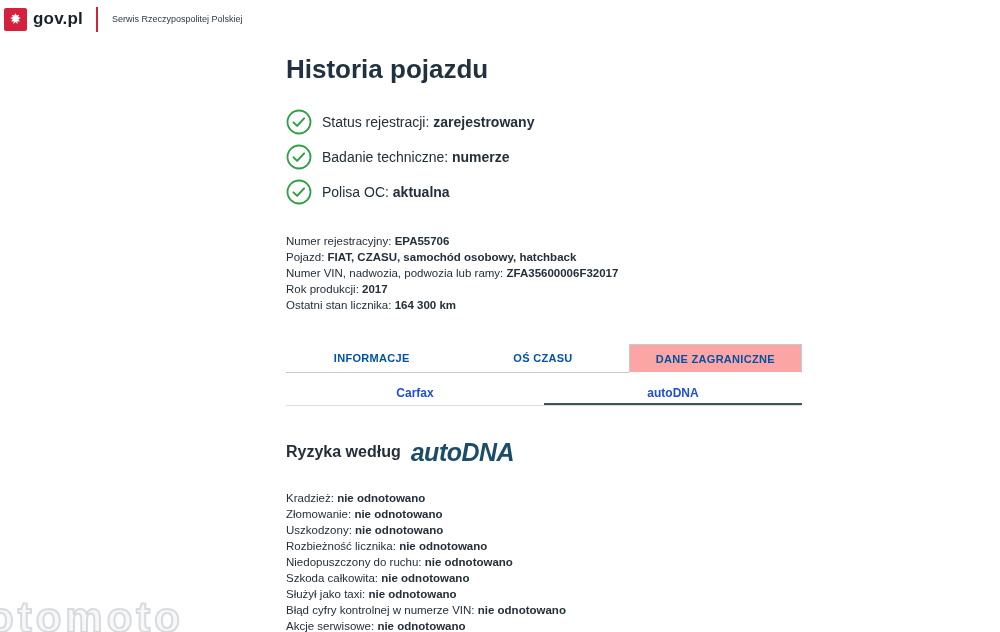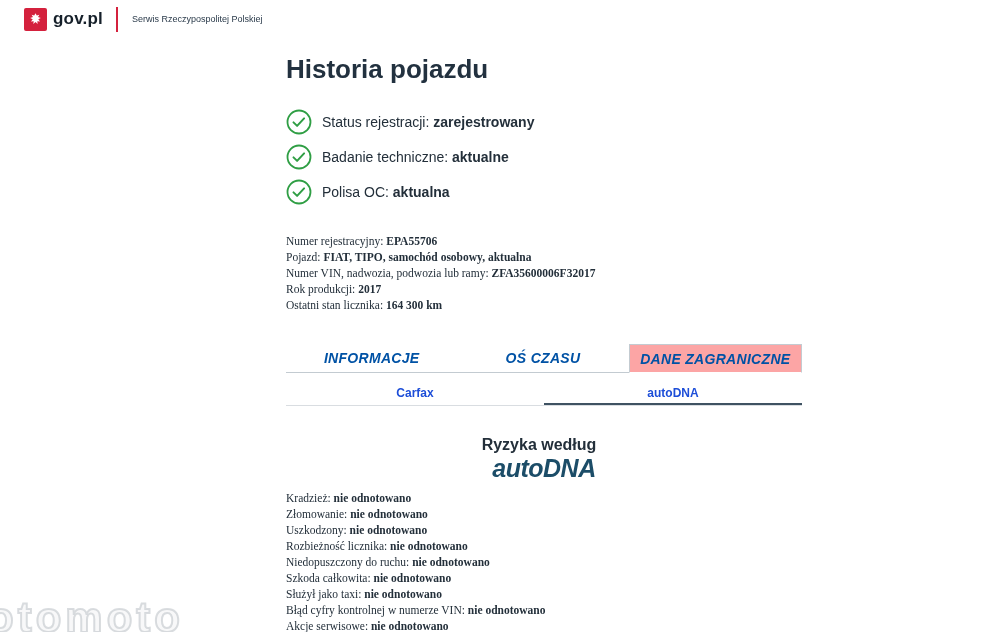--- a/index.html
+++ b/index.html
@@ -9,21 +9,21 @@
     background:#ffffff;
     font-family:"Liberation Sans", sans-serif;
     color:#232f3a;
     position:relative;
     overflow:hidden;
   }
 
   
   .header {
     display:flex; align-items:center;
-    height:38px; padding-left:24px;
+    height:38px; padding-left:4px;
   }
   .logo-box {
     width:23px; height:23px; background:#d4213d;
     display:flex; align-items:center; justify-content:center;
     border-radius:2px; flex:0 0 auto;
   }
   .logo-box svg { width:17px; height:17px; display:block; }
   .brand {
     font-size:17px; font-weight:700; color:#16202a;
     margin-left:6px; letter-spacing:.2px;
@@ -46,49 +46,48 @@
   .status-list { margin-top:24px; }
   .status-row { display:flex; align-items:center; margin-bottom:9px; height:26px; }
   .check { width:26px; height:26px; flex:0 0 auto; margin-right:10px; }
   .check svg { display:block; }
   .status-text { margin:0; font-size:14px; color:#232f3a; }
   .status-text b { font-weight:700; }
 
   
   .vehicle-details { margin-top:28px; }
   .detail-line, .risk-line {
-    margin:0; font-size:11.5px; line-height:16px; color:#232f3a;font-family:Liberation Serif, serif;
+    margin:0; font-size:11.5px; line-height:16px; color:#232f3a;
   }
   .detail-line b, .risk-line b { font-weight:700; }
 
   
   .tabs { display:flex; margin-top:31px; height:29px; }
   .tab {
     flex:1 1 0; display:flex; align-items:center; justify-content:center;
-    font-size:14px; font-weight:700; letter-spacing:.3px;
+    font-size:11px; font-weight:700; letter-spacing:.3px;
     color:#0052a5; cursor:pointer;
     border-bottom:1px solid #c3cbd1;
-    font-style:italic;
   }
   .tab.active {
     border:1px solid #c3cbd1; border-bottom:1px solid #ffffff;
     background:#fca5a5;
   }
 
   
   .subtabs { display:flex; margin-top:7px; height:26px; }
   .subtab {
     flex:1 1 0; display:flex; align-items:center; justify-content:center;
     font-size:12px; font-weight:700; color:#1d4ed8; cursor:pointer;
     border-bottom:1px solid #d9dde1;
   }
   .subtab.active { box-shadow: inset 0 -2px 0 #3f5262; }
 
   
-  .risk-head { display:flex; align-items:center; margin-top:30px; height:32px;flex-direction:column; }
+  .risk-head { display:flex; align-items:center; margin-top:30px; height:32px; }
   .risk-heading { font-size:16px; font-weight:700; color:#232f3a; margin-right:10px; }
   .autodna-logo {
     font-size:25px; font-weight:700; font-style:italic;
     color:#1c4d68; letter-spacing:-0.5px;
   }
   .risk-list { margin-top:22px; }
 
   
   .watermark {
     position:absolute; left:-12px; bottom:-10px;
@@ -130,36 +129,36 @@
         </span>
         <p class="status-text"><span>Status rejestracji: </span><b>zarejestrowany</b></p>
       </div>
       <div class="status-row">
         <span class="check">
           <svg width="26" height="26" viewBox="0 0 26 26">
             <circle cx="13" cy="13" r="11.5" fill="none" stroke="#2f9e44" stroke-width="1.8"></circle>
             <path d="M7.5 13.4l3.6 3.5 7-7.5" fill="none" stroke="#2f9e44" stroke-width="2" stroke-linecap="round" stroke-linejoin="round"></path>
           </svg>
         </span>
-        <p class="status-text"><span>Badanie techniczne: </span><b>aktualne</b></p>
+        <p class="status-text"><span>Badanie techniczne: </span><b>numerze</b></p>
       </div>
       <div class="status-row">
         <span class="check">
           <svg width="26" height="26" viewBox="0 0 26 26">
             <circle cx="13" cy="13" r="11.5" fill="none" stroke="#2f9e44" stroke-width="1.8"></circle>
             <path d="M7.5 13.4l3.6 3.5 7-7.5" fill="none" stroke="#2f9e44" stroke-width="2" stroke-linecap="round" stroke-linejoin="round"></path>
           </svg>
         </span>
         <p class="status-text"><span>Polisa OC: </span><b>aktualna</b></p>
       </div>
     </div>
 
   <div class="vehicle-details" id="vehicle-list">
       <p class="detail-line"><span>Numer rejestracyjny: </span><b>EPA55706</b></p>
-      <p class="detail-line"><span>Pojazd: </span><b>FIAT, TIPO, samochód osobowy, aktualna</b></p>
+      <p class="detail-line"><span>Pojazd: </span><b>FIAT, CZASU, samochód osobowy, hatchback</b></p>
       <p class="detail-line"><span>Numer VIN, nadwozia, podwozia lub ramy: </span><b>ZFA35600006F32017</b></p>
       <p class="detail-line"><span>Rok produkcji: </span><b>2017</b></p>
       <p class="detail-line"><span>Ostatni stan licznika: </span><b>164 300 km</b></p>
     </div>
 
   <div class="tabs" id="tabs">
       <div class="tab">INFORMACJE</div>
       <div class="tab">OŚ CZASU</div>
       <div class="tab active">DANE ZAGRANICZNE</div>
     </div>

